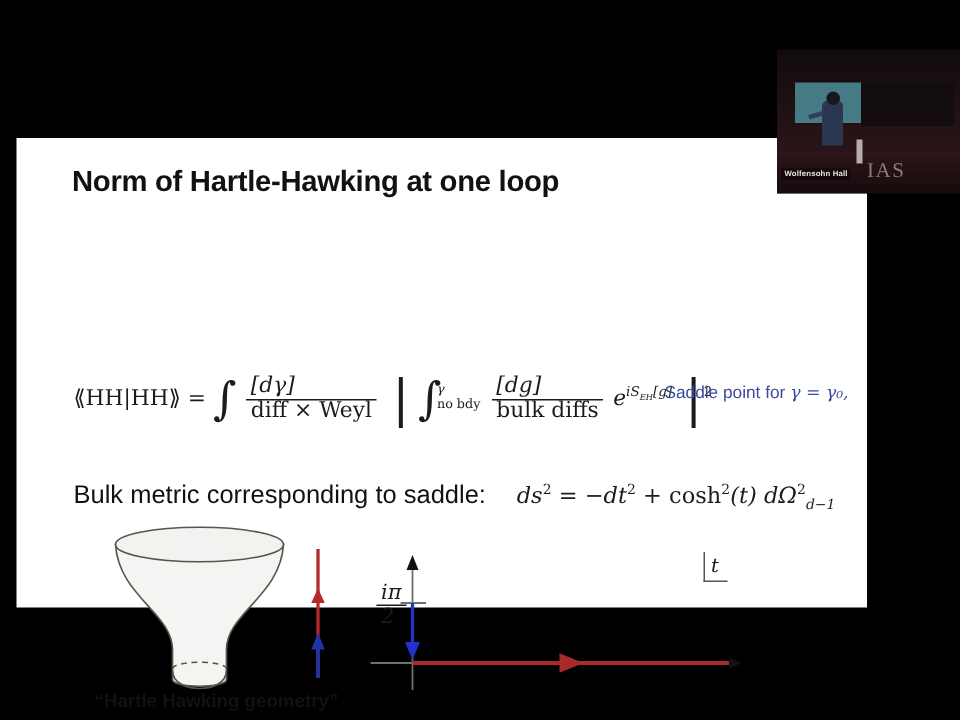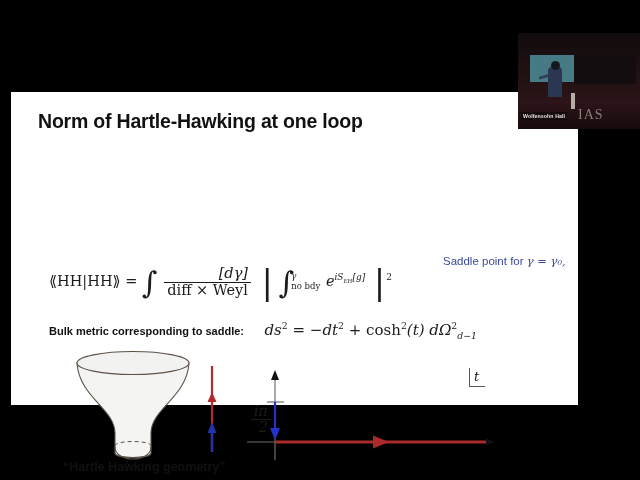--- a/index.html
+++ b/index.html
@@ -28,44 +28,44 @@
     position: absolute;
     left: 11px;
     top: 92px;
     width: 567px;
     height: 313px;
     background: #ffffff;
   }
 
   #slide-title {
     position: absolute;
-    left: 27px;
+    left: 37px;
     top: 18px;
     font-size: 19.5px;
     font-weight: bold;
     color: #111111;
     letter-spacing: -0.2px;
     white-space: nowrap;
   }
 
   
   .math {
     font-family: "DejaVu Serif", "Liberation Serif", serif;
     color: #1b1b1b;
     font-style: italic;
   }
   .mathup { font-style: normal; }
 
   .frac {
     display: inline-block;
     vertical-align: middle;
-    text-align: right;
+    text-align: left;
     line-height: 1.08;
     position: relative;
-    margin: 16px 2px;
+    margin: 0 2px;
   }
   .frac > .num { display: block; padding: 0 3px; }
   .frac > .den { display: block; border-top: 1px solid #1b1b1b; padding: 0 3px; }
 
   .bigint {
     font-size: 30px;
     line-height: 0.7;
     display: inline-block;
     vertical-align: middle;
     font-family: "DejaVu Serif", serif;
@@ -119,22 +119,22 @@
   #saddle-note .math { color: #3b4a9c; }
 
   
   #bulk-line {
     position: absolute;
     left: 38px;
     top: 228px;
     white-space: nowrap;
   }
   #bulk-label {
-    font-size: 11px;
-    font-weight: bold;
+    font-size: 17px;
+    font-weight: normal;
     color: #111111;
     font-family: "Liberation Sans", sans-serif;
   }
   #bulk-eq {
     font-size: 15px;
     margin-left: 16px;
   }
 
   
   #funnel-fig {
@@ -275,20 +275,24 @@
     <div id="eq-main" class="math">
       <span class="mathup">⟪HH|HH⟫</span>
       <span class="mathup">=</span>
       <span class="bigint">∫</span>
       <span class="frac">
         <span class="num">[dγ]</span>
         <span class="den mathup">diff × Weyl</span>
       </span>
       <span class="bar">|</span>
       <span class="bigint">∫</span><span class="intlim"><span class="up">γ</span><span class="lo mathup">no bdy</span></span>
+      <span class="frac">
+        <span class="num">[dg]</span>
+        <span class="den mathup">bulk diffs</span>
+      </span>
       <span><span>e</span><sup class="sm"><span class="math">iS</span><sub class="sm mathup">EH</sub><span class="math">[g]</span></sup></span>
       <span class="bar">|</span><sup class="sm">2</sup>
     </div>
 
     <div id="saddle-note">
       <div><span>Saddle point for </span><span class="math">γ = γ₀,</span></div>
     </div>
 
     <div id="bulk-line">
       <span id="bulk-label">Bulk metric corresponding to saddle:</span>

